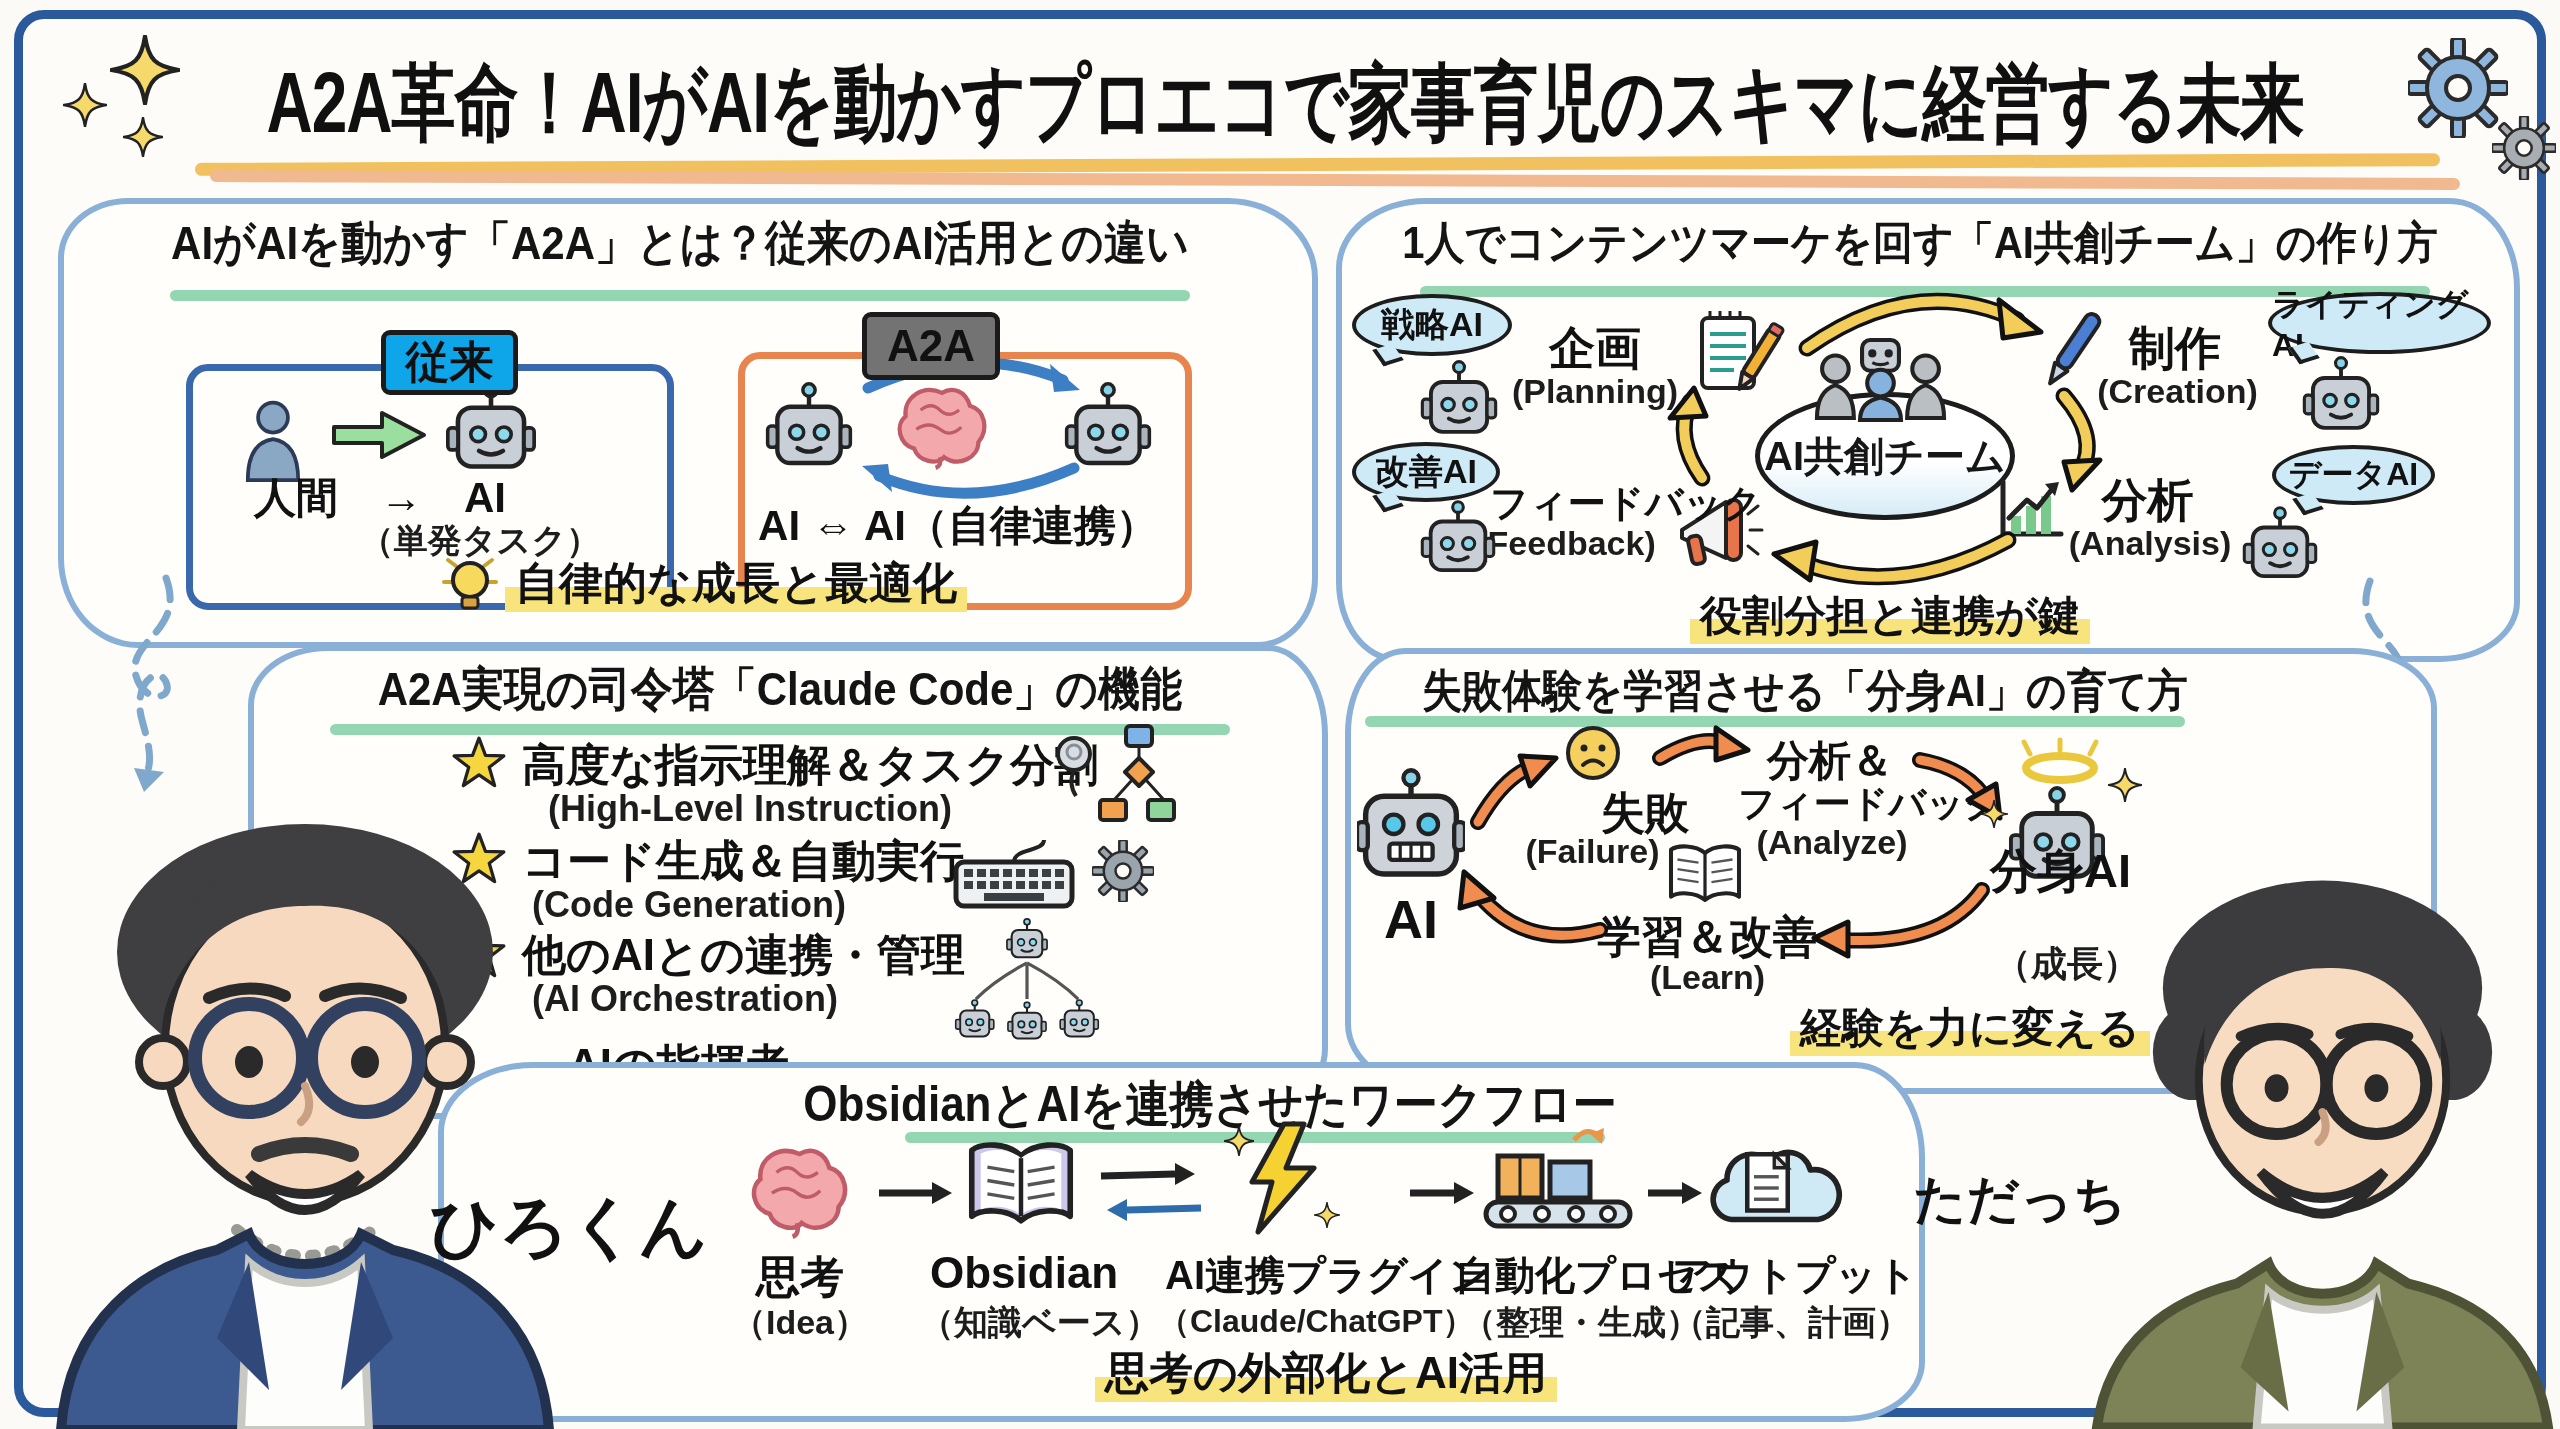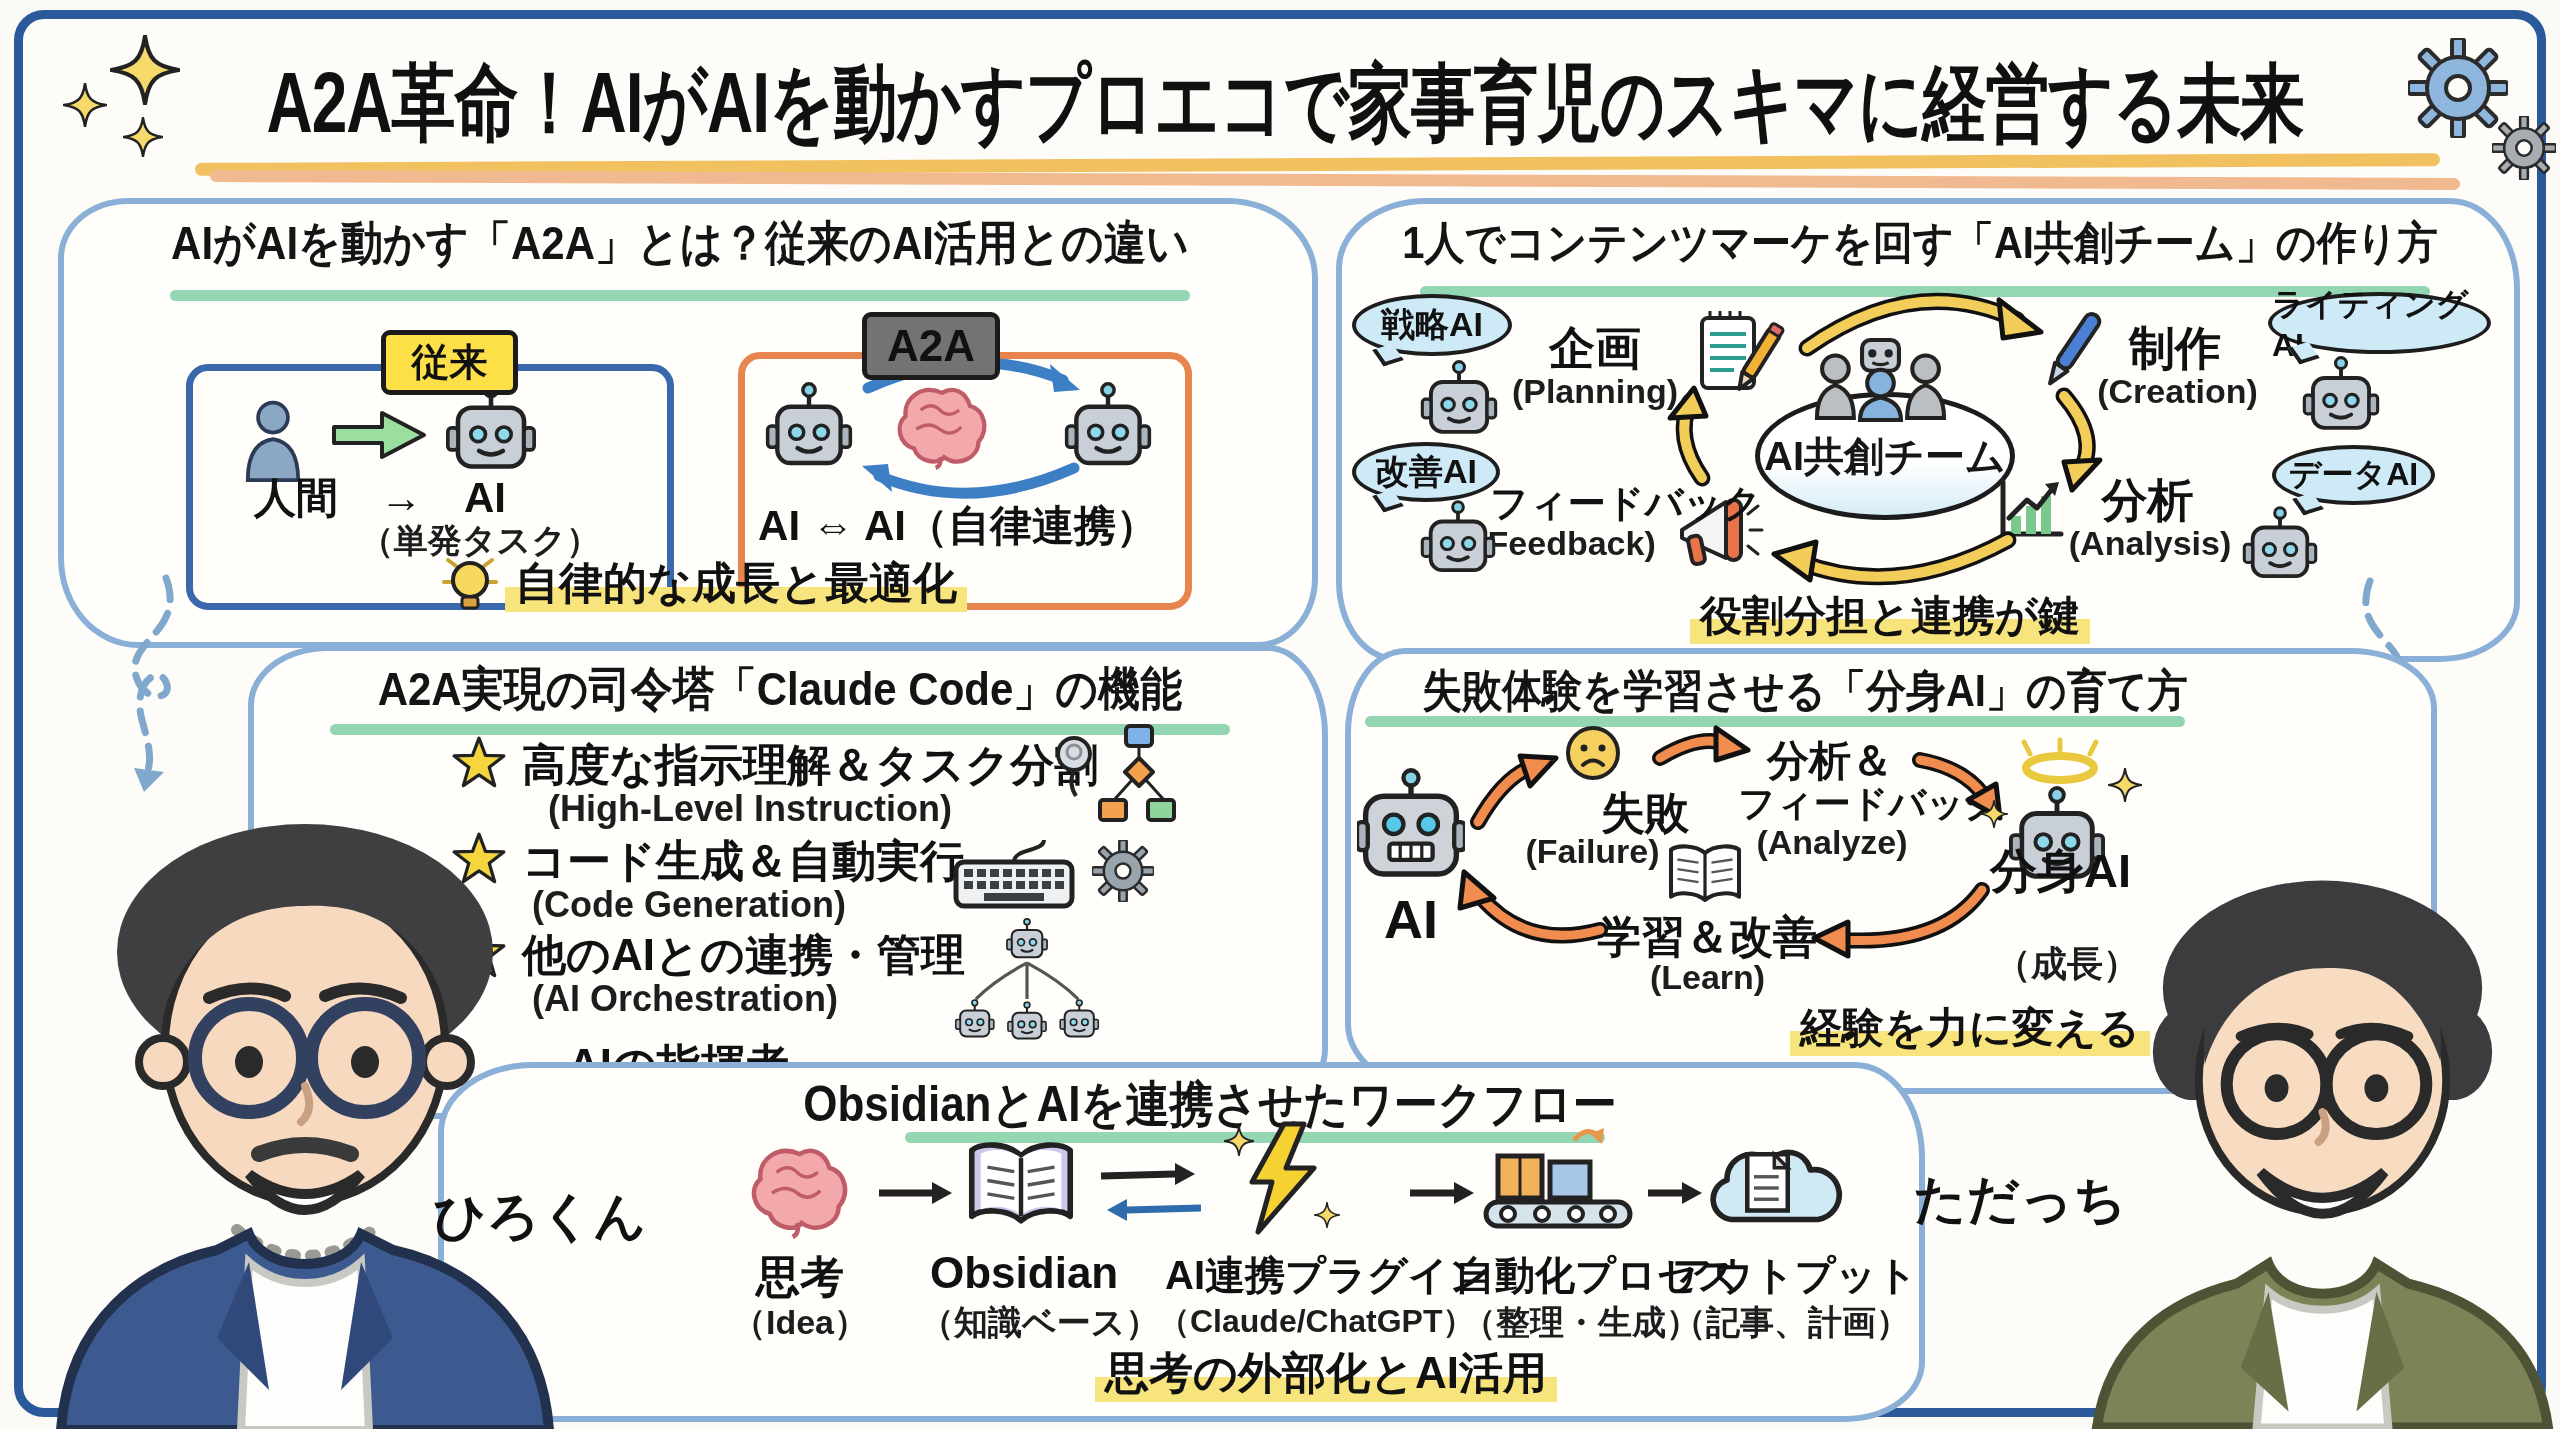--- a/index.html
+++ b/index.html
@@ -98,21 +98,21 @@
   <g color="#a8adb2">
       <use href="#gearIcon" x="92" y="78" width="64" height="64"></use>
     </g>
 </svg>
 
 <div class="cloud" style="left:58px;top:198px;width:1248px;height:438px;border-radius:70px 90px 60px 80px / 60px 80px 70px 90px;"></div>
 <div class="hdr" style="left:100px;top:212px;width:1160px;font-size:42px;">AIがAIを動かす「A2A」とは？従来のAI活用との違い</div>
 <div class="gul" style="left:170px;top:290px;width:1020px;"></div>
 
 <div class="ebox" style="left:186px;top:364px;width:474px;height:232px;border:7px solid #3a68ad;"></div>
-<div class="tag" style="left:381px;top:330px;width:127px;height:55px;background:#fde047;font-size:38px;">従来</div>
+<div class="tag" style="left:381px;top:330px;width:127px;height:55px;background:#0ea5e9;font-size:44px;">従来</div>
 <svg class="abs" style="left:240px;top:398px;" width="66" height="84" viewBox="0 0 70 90">
   <circle cx="35" cy="21" r="16" fill="#8aa7c4" stroke="#2b3a55" stroke-width="4"></circle>
   <path d="M8,88 Q8,48 35,44 Q62,48 62,88 Z" fill="#8aa7c4" stroke="#2b3a55" stroke-width="4"></path>
 </svg>
 <svg class="abs" style="left:330px;top:408px;" width="100" height="54" viewBox="0 0 100 54">
   <polygon points="4,19 52,19 52,5 94,27 52,49 52,35 4,35" fill="#9adf9e" stroke="#222" stroke-width="4" stroke-linejoin="round"></polygon>
 </svg>
 <svg class="abs" style="left:445px;top:382px;" width="92" height="101">
     <use href="#robot" width="92" height="101"></use>
   </svg>
@@ -538,21 +538,21 @@
   <ellipse cx="170" cy="140" rx="7" ry="8" fill="#2a2a2a"></ellipse>
   <path d="M140,152 q5,12 -2,18" fill="none" stroke="#caa083" stroke-width="4" stroke-linecap="round"></path>
   <path d="M117,186 Q140,177 163,186" fill="none" stroke="#3a3a3a" stroke-width="8" stroke-linecap="round"></path>
   <path d="M112,196 Q140,216 168,196 Q140,232 112,196 Z" fill="#fff" stroke="#2a2a2a" stroke-width="5"></path>
   <path d="M106,224 Q140,250 174,224" fill="none" stroke="#9a9a94" stroke-width="6" stroke-linecap="round" stroke-dasharray="2 8"></path>
   <path d="M18,324 C22,268 60,242 96,234 L112,226 C120,246 160,246 168,226 L184,234 C220,242 258,268 262,324 Z" fill="#3c5a8f" stroke="#22314e" stroke-width="5"></path>
   <path d="M108,324 L112,240 C128,254 152,254 168,240 L172,324 Z" fill="#fdfdfb" stroke="#c9c9c4" stroke-width="4"></path>
   <path d="M112,240 L96,278 L122,304 Z" fill="#31497a"></path>
   <path d="M168,240 L184,278 L158,304 Z" fill="#31497a"></path>
 </svg>
-<div class="lbl" style="left:430px;top:1182px;width:220px;font-size:52px;z-index:6;">ひろくん</div>
+<div class="lbl" style="left:430px;top:1182px;width:220px;font-size:68px;z-index:6;">ひろくん</div>
 
 <svg class="abs" style="left:2085px;top:860px;z-index:5;" width="475px" height="568" viewBox="0 0 238 284">
   <ellipse cx="119" cy="64" rx="80" ry="54" fill="#3c3c3e"></ellipse>
   <ellipse cx="54" cy="96" rx="20" ry="24" fill="#3c3c3e"></ellipse>
   <ellipse cx="184" cy="96" rx="20" ry="24" fill="#3c3c3e"></ellipse>
   <ellipse cx="119" cy="110" rx="62" ry="66" fill="#f8dcc2" stroke="#2a2a2a" stroke-width="4"></ellipse>
   <path d="M60,102 C56,52 86,30 119,28 C154,30 182,54 178,100 C164,62 142,52 119,54 C94,54 70,70 60,102 Z" fill="#3c3c3e"></path>
   <path d="M78,88 Q96,80 112,87" fill="none" stroke="#2a2a2a" stroke-width="5" stroke-linecap="round"></path>
   <path d="M128,87 Q144,80 162,88" fill="none" stroke="#2a2a2a" stroke-width="5" stroke-linecap="round"></path>
   <circle cx="96" cy="112" r="25" fill="none" stroke="#2a2a2a" stroke-width="6"></circle>

